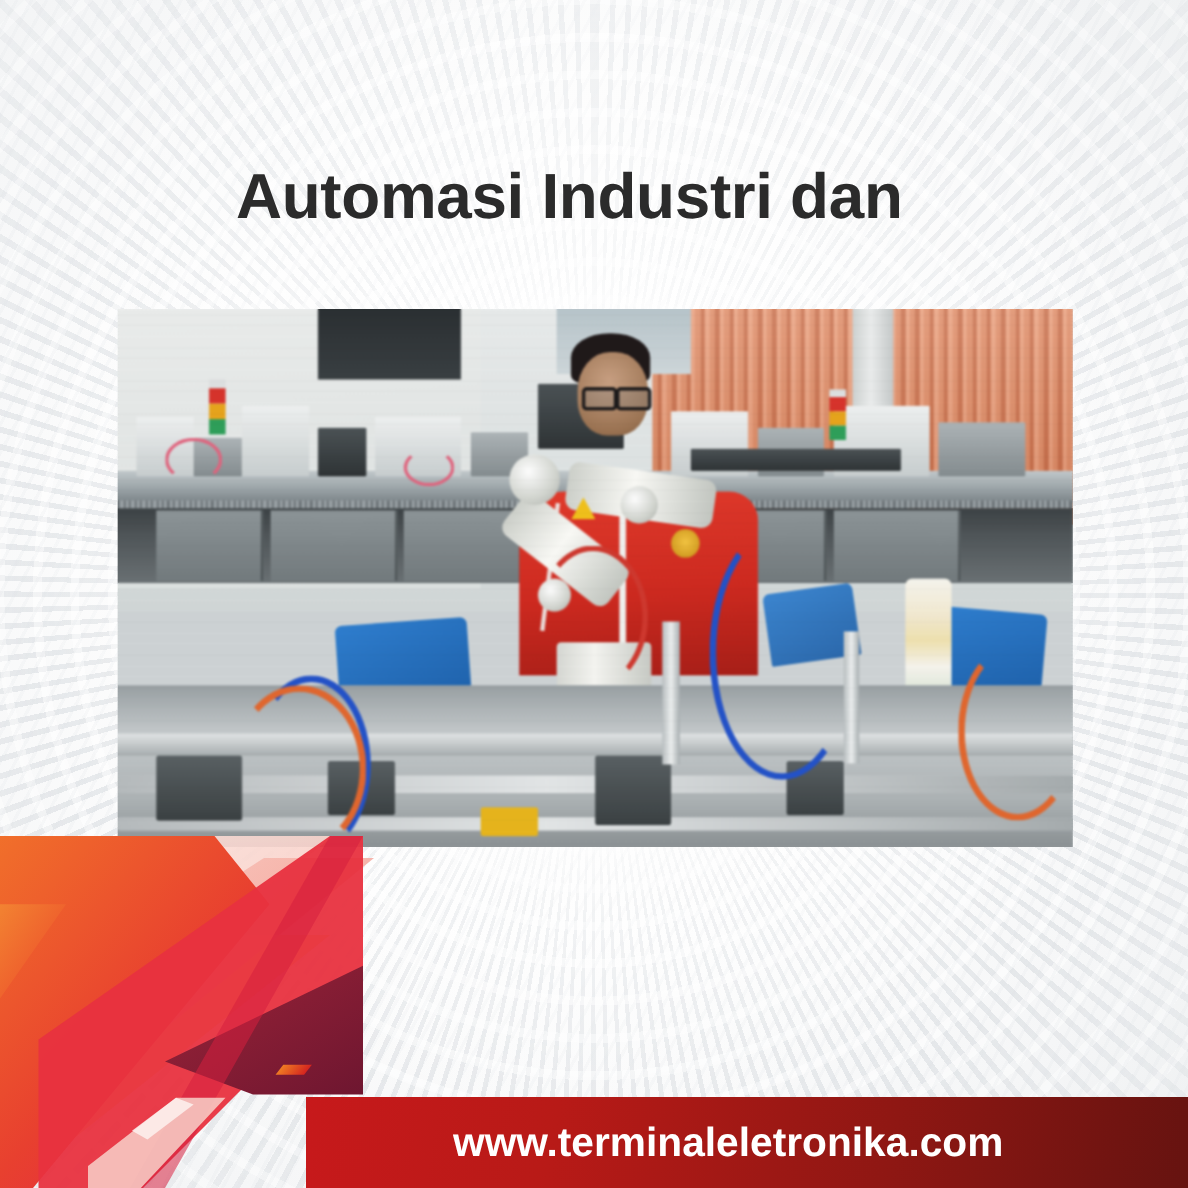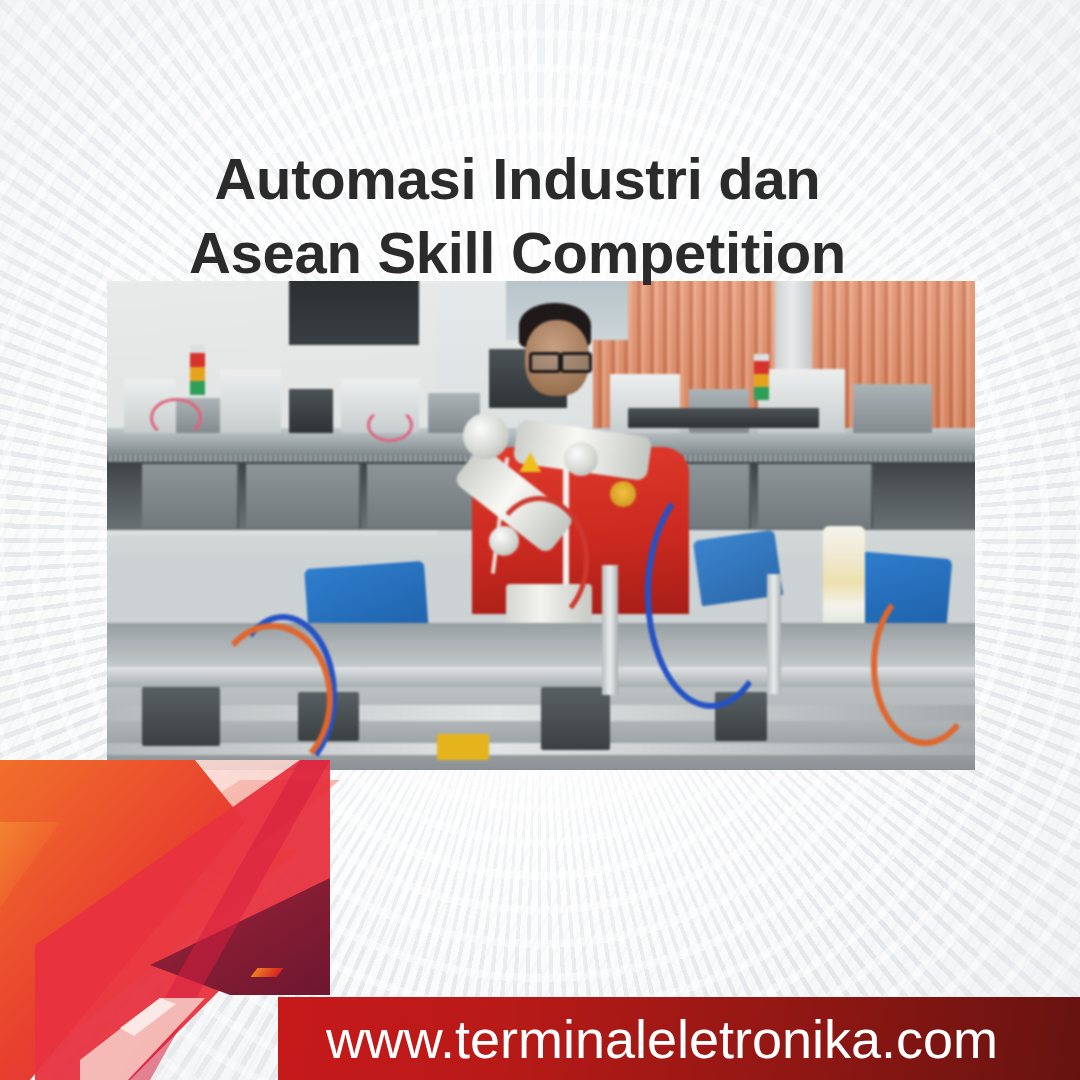--- a/index.html
+++ b/index.html
@@ -320,22 +320,22 @@
     top: 997px;
     width: 802px;
     height: 83px;
     background: linear-gradient(100deg, #c7191b 0%, #b81a17 28%, #8f1713 66%, #661310 100%);
     z-index: 9;
     display: flex;
     align-items: center;
     justify-content: center;
   }
   .url-bar span {
-    font-size: 54px;
-    font-weight: normal;
+    font-size: 37px;
+    font-weight: bold;
     color: #ffffff;
     letter-spacing: 0px;
     padding-right: 34px;
     white-space: nowrap;
   }
 
   
   .deco {
     position: absolute;
     left: 0;
@@ -365,21 +365,20 @@
 <div id="poster">
 
   <div class="bg-base"></div>
   <div class="bg-rays"></div>
   <div class="bg-rings"></div>
   <div class="bg-diag"></div>
   <div class="bg-vignette"></div>
 
   <div class="title-block">
     <div class="title-line">Automasi Industri dan</div>
-    <div class="title-line">Asean Skill Competition</div>
   </div>
 
   <div class="photo-frame">
 
     <div class="ph ph-wall"></div>
     <div class="ph ph-wall-2"></div>
     <div class="ph ph-curtain"></div>
     <div class="ph ph-curtain-2"></div>
     <div class="ph ph-dark-panel"></div>
     <div class="ph ph-window"></div>

